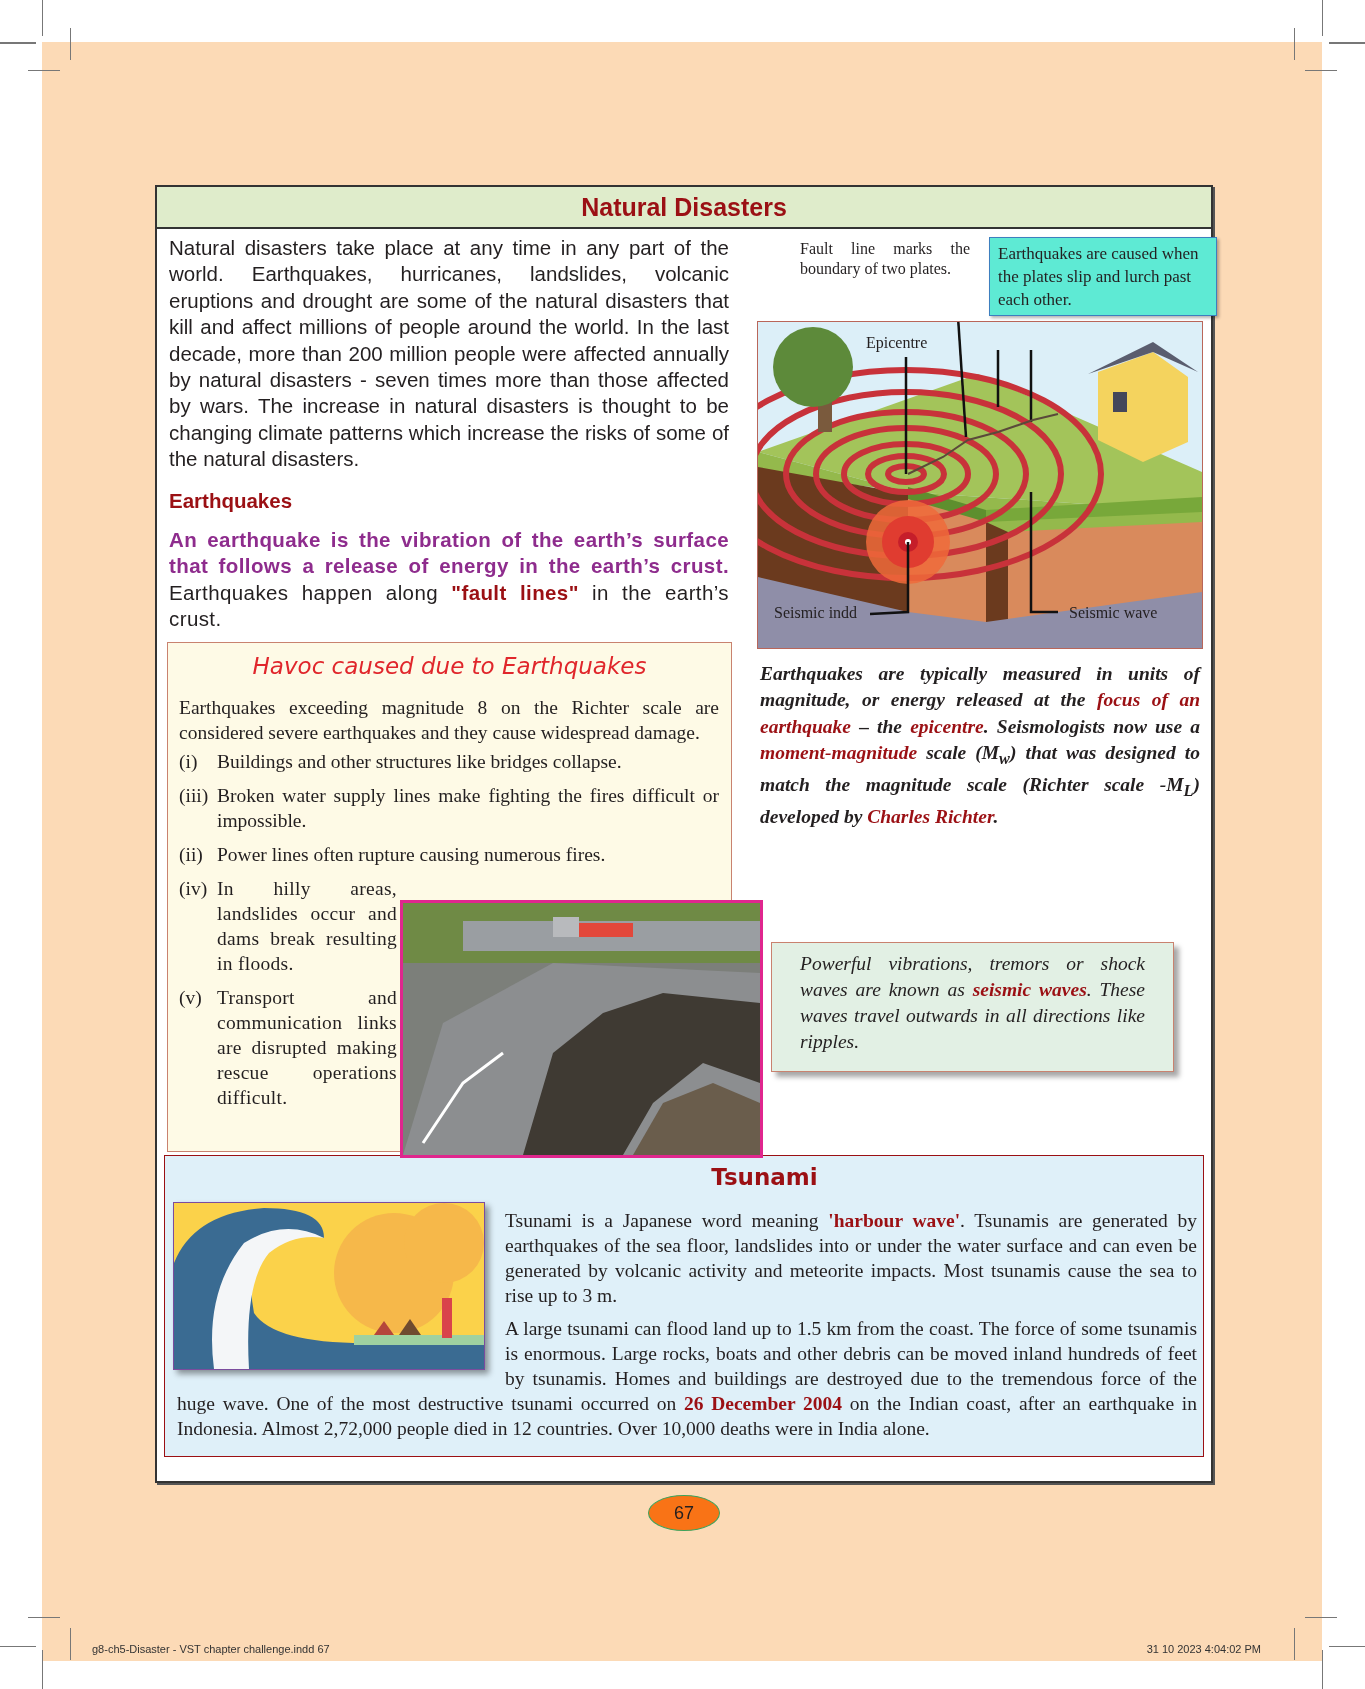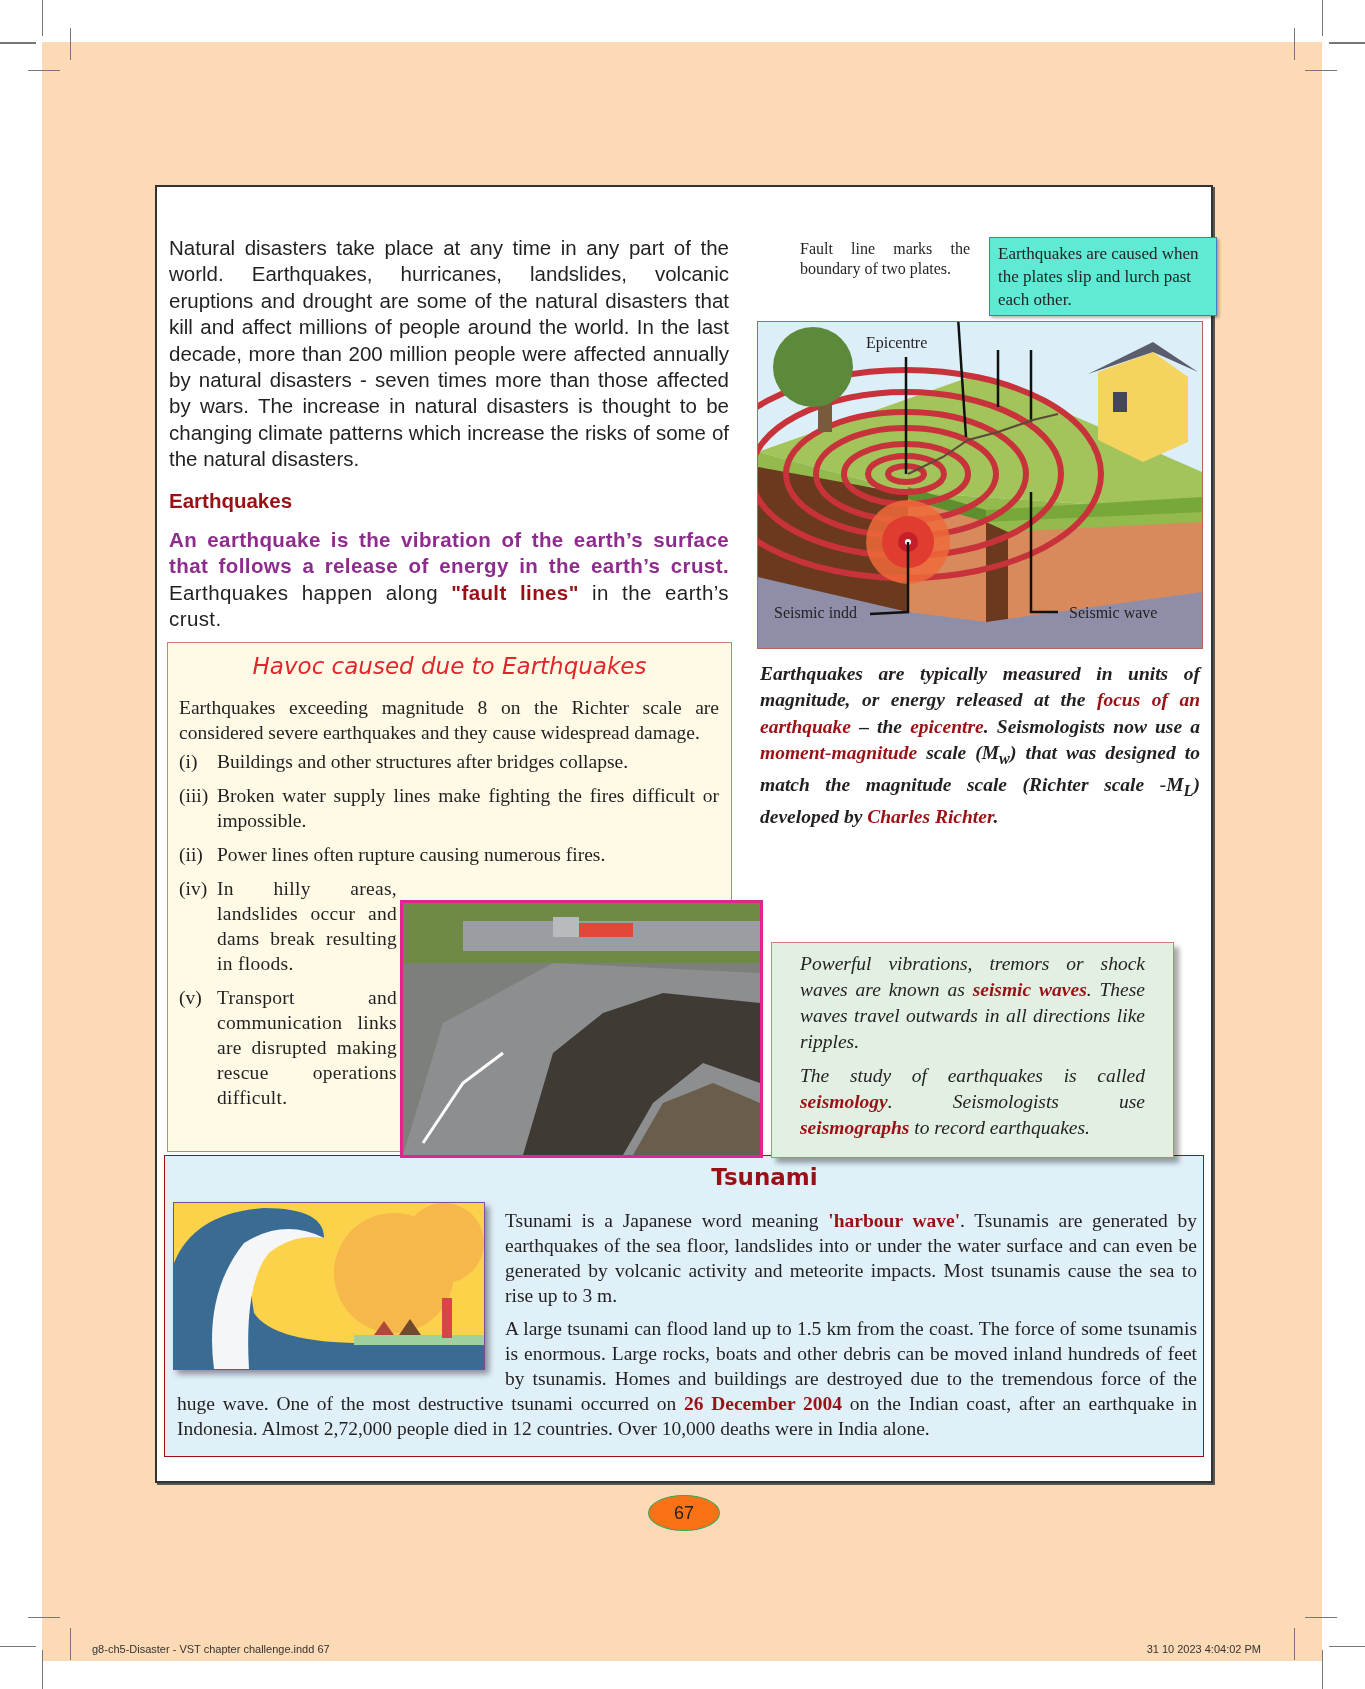--- a/index.html
+++ b/index.html
@@ -59,20 +59,23 @@
 <div class="crop" style="left:42px;top:1650px;width:1px;height:39px;"></div>
 <div class="crop" style="left:70px;top:1628px;width:1px;height:32px;"></div>
 <div class="crop" style="left:0;top:1646px;width:36px;height:1px;"></div>
 <div class="crop" style="left:28px;top:1617px;width:32px;height:1px;"></div>
 <div class="crop" style="left:1322px;top:1650px;width:1px;height:39px;"></div>
 <div class="crop" style="left:1294px;top:1628px;width:1px;height:32px;"></div>
 <div class="crop" style="left:1329px;top:1646px;width:36px;height:1px;"></div>
 <div class="crop" style="left:1305px;top:1617px;width:32px;height:1px;"></div>
 
 <div class="frame">
+  <div class="title-bar">
+    <span>Natural Disasters</span>
+  </div>
 
   <div class="intro">Natural disasters take place at any time in any part of the world. Earthquakes, hurricanes, landslides, volcanic eruptions and drought are some of the natural disasters that kill and affect millions of people around the world. In the last decade, more than 200 million people were affected annually by natural disasters - seven times more than those affected by wars. The increase in natural disasters is thought to be changing climate patterns which increase the risks of some of the natural disasters.</div>
 
   <div class="h-eq">Earthquakes</div>
   <div class="eq-def"><span class="purple">An earthquake is the vibration of the earth’s surface that follows a release of energy in the earth’s crust.</span><span> Earthquakes happen along </span><span class="red">"fault lines"</span><span> in the earth’s crust.</span></div>
 
   <div class="fault-cap">Fault  line marks the boundary of two plates.</div>
   <div class="plates-box">Earthquakes are caused when the plates slip and lurch past each other.</div>
 
   <div class="diagram">
@@ -127,21 +130,21 @@
     <span class="dlabel" style="left:16px;top:282px;">Seismic indd</span>
     <span class="dlabel" style="left:311px;top:282px;">Seismic wave</span>
   </div>
 
   <div class="measure"><span>Earthquakes are typically measured in units of magnitude, or energy released at the </span><span class="red">focus of an earthquake</span><span> – the </span><span class="red">epicentre</span><span>. Seismologists now use a </span><span class="red">moment-magnitude</span><span> scale (M</span><sub>w</sub><span>) that was designed to match the magnitude scale (Richter scale -M</span><sub>L</sub><span>) developed by </span><span class="red">Charles Richter</span><span>.</span></div>
 
   <div class="havoc">
     <div class="havoc-title">Havoc caused due to Earthquakes</div>
     <div class="havoc-body">
       <p>Earthquakes exceeding magnitude 8 on the Richter scale are considered severe earthquakes and they cause widespread damage.</p>
-      <div class="hli"><span class="num">(i)</span><span>Buildings and other structures after bridges collapse.</span></div>
+      <div class="hli"><span class="num">(i)</span><span>Buildings and other structures like bridges collapse.</span></div>
       <div class="hli"><span class="num">(iii)</span><span>Broken water supply lines make fighting the fires difficult or impossible.</span></div>
       <div class="hli"><span class="num">(ii)</span><span>Power lines often rupture causing numerous fires.</span></div>
       <div class="hli">
           <span class="num">(iv)</span>
           <div class="narrow">In hilly areas, landslides occur and dams break resulting in floods.</div>
         </div>
       <div class="hli">
           <span class="num">(v)</span>
           <div class="narrow">Transport and communication links are disrupted making rescue operations difficult.</div>
         </div>
@@ -156,21 +159,20 @@
       <polygon points="120,252 150,150 200,110 260,90 357,100 357,180 300,160 250,200 220,252" fill="#3f3a33"></polygon>
       <polygon points="230,252 260,200 310,180 357,200 357,252" fill="#6a5d4c"></polygon>
       <polyline points="20,240 60,180 100,150" stroke="#fff" stroke-width="3" fill="none"></polyline>
       <rect x="170" y="20" width="60" height="14" fill="#e2473a"></rect>
       <rect x="150" y="14" width="26" height="20" fill="#b8babd"></rect>
     </svg>
   </div>
 
   <div class="seismic-box">
     <p><span>Powerful vibrations, tremors or shock waves are known as </span><span class="red">seismic waves</span><span>. These waves travel outwards in all directions like ripples.</span></p>
-    <p><span>The study of earthquakes is called </span><span class="red">seismology</span><span>. Seismologists use </span><span class="red">seismographs</span><span> to record earthquakes.</span></p>
   </div>
 
   <div class="tsunami">
     <div class="tsunami-title">Tsunami</div>
     <div class="tsunami-img">
       <svg width="310" height="166" viewBox="0 0 310 166">
         <rect width="310" height="166" fill="#fbd24a"></rect>
         <circle cx="220" cy="70" r="60" fill="#f6b84a"></circle>
         <circle cx="270" cy="40" r="40" fill="#f6b84a"></circle>
         <rect x="0" y="140" width="310" height="26" fill="#3a6b92"></rect>

